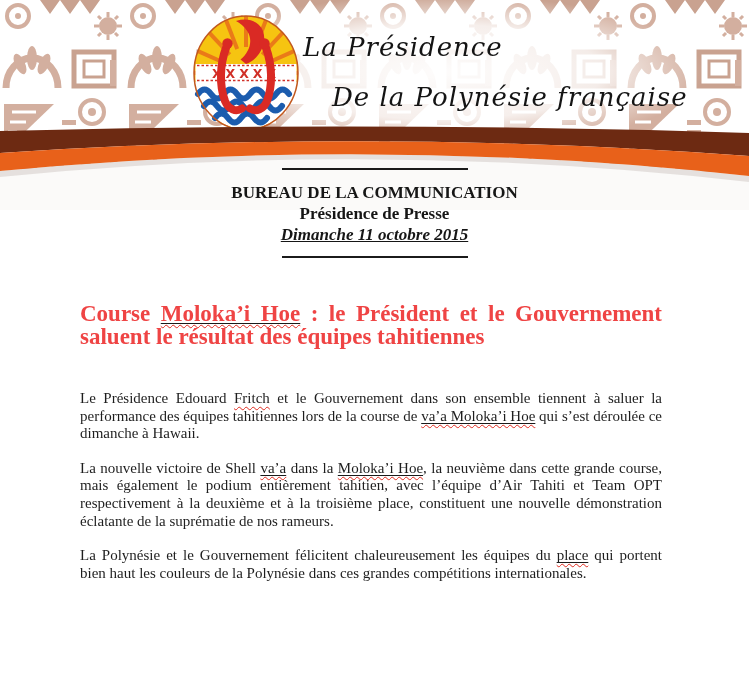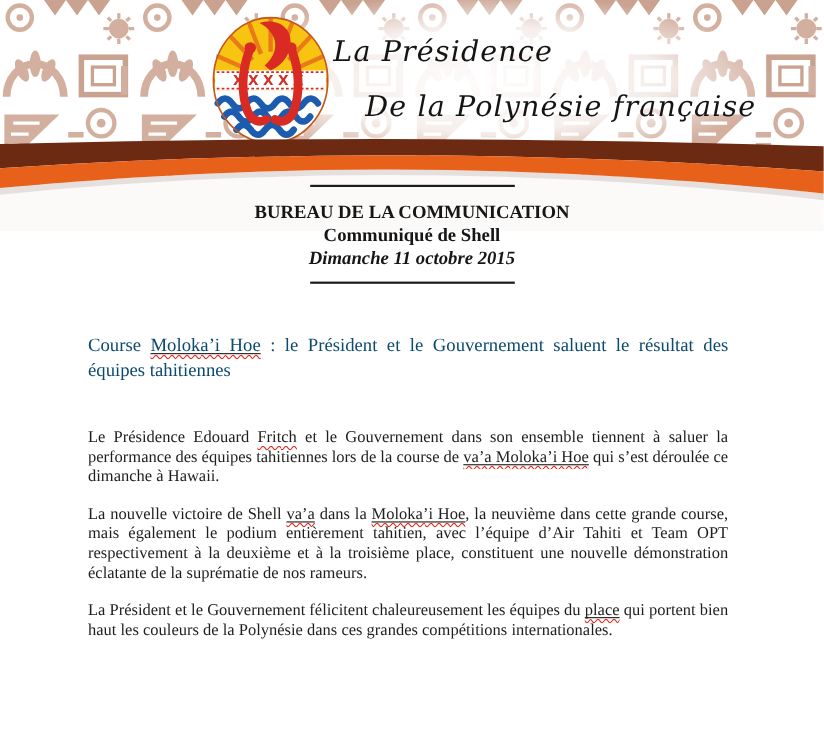--- a/index.html
+++ b/index.html
@@ -24,26 +24,26 @@
   }
   .script-1{top:32px;}
   .script-2{top:82px;margin-left:29px;}
   .arcs-svg{position:absolute;z-index:4;top:118px;left:0;}
   
   .masthead{position:absolute;z-index:5;top:168px;left:0;width:749px;text-align:center;}
   .rule{width:186px;height:2px;background:#1b1b1b;margin:0 auto;}
   .rule-top{margin-bottom:12px;}
   .rule-bottom{margin-top:11px;}
   .mast-line{font-size:17px;font-weight:bold;line-height:21px;color:#161616;}
-  .mast-date{font-style:italic;}
+  .mast-date{font-style:italic;text-decoration:underline;}
   
   .article{position:absolute;z-index:5;top:302px;left:80px;width:582px;}
   .article h1{
-    font-size:17px;line-height:23px;font-weight:normal;margin:0 0 42px 0;
-    text-align:justify;color:#0c4a6e;
+    font-size:23px;line-height:23px;font-weight:bold;margin:0 0 42px 0;
+    text-align:justify;color:#ef4444;
   }
   .article p{
     font-size:15px;line-height:17.6px;margin:0 0 17px 0;text-align:justify;
   }
   .u-solid{
     text-decoration:underline;text-decoration-color:#1a1a1a;
     text-decoration-thickness:1px;text-underline-offset:2px;
     text-decoration-skip-ink:none;
   }
   .u-wavy{
@@ -158,25 +158,25 @@
       <path d="M0,53 Q374,17 749,58 L749,92 L0,92 Z" fill="#fbfaf9"></path>
       <path d="M0,53 Q374,17 749,58 L749,64 Q374,21 0,59 Z" fill="#d8d3d0" opacity="0.65"></path>
       <path d="M0,13 Q374,3 749,15 L749,38 Q374,10 0,35 Z" fill="#6d2a12"></path>
       <path d="M0,35 Q374,10 749,38 L749,58 Q374,17 0,53 Z" fill="#e8611a"></path>
     </svg>
   </div>
 
   <div class="masthead">
     <div class="rule rule-top"></div>
     <div class="mast-line">BUREAU DE LA COMMUNICATION</div>
-    <div class="mast-line">Communiqué de Shell</div>
+    <div class="mast-line">Présidence de Presse</div>
     <div class="mast-line mast-date">Dimanche 11 octobre 2015</div>
     <div class="rule rule-bottom"></div>
   </div>
 
   <div class="article">
     <h1><span>Course </span><span class="u-solid"><span class="u-wavy">Moloka’i Hoe</span></span><span> : le Président et le Gouvernement saluent le résultat des équipes tahitiennes</span></h1>
     <p><span>Le Présidence Edouard </span><span class="u-wavy">Fritch</span><span> et le Gouvernement dans son ensemble tiennent à saluer la performance des équipes tahitiennes lors de la course de </span><span class="u-solid"><span class="u-wavy">va’a Moloka’i Hoe</span></span><span> qui s’est déroulée ce dimanche à Hawaii.</span></p>
     <p><span>La nouvelle victoire de Shell </span><span class="u-solid"><span class="u-wavy">va’a</span></span><span> dans la </span><span class="u-solid"><span class="u-wavy">Moloka’i Hoe</span></span><span>, la neuvième dans cette grande course, mais également le podium entièrement tahitien, avec l’équipe d’Air Tahiti et Team OPT respectivement à la deuxième et à la troisième place, constituent une nouvelle démonstration éclatante de la suprématie de nos rameurs.</span></p>
-    <p><span>La Président et le Gouvernement félicitent chaleureusement les équipes du </span><span class="u-solid"><span class="u-wavy">place</span></span><span> qui portent bien haut les couleurs de la Polynésie dans ces grandes compétitions internationales.</span></p>
+    <p><span>La Polynésie et le Gouvernement félicitent chaleureusement les équipes du </span><span class="u-solid"><span class="u-wavy">place</span></span><span> qui portent bien haut les couleurs de la Polynésie dans ces grandes compétitions internationales.</span></p>
   </div>
 
 </div>
 
 </body></html>

